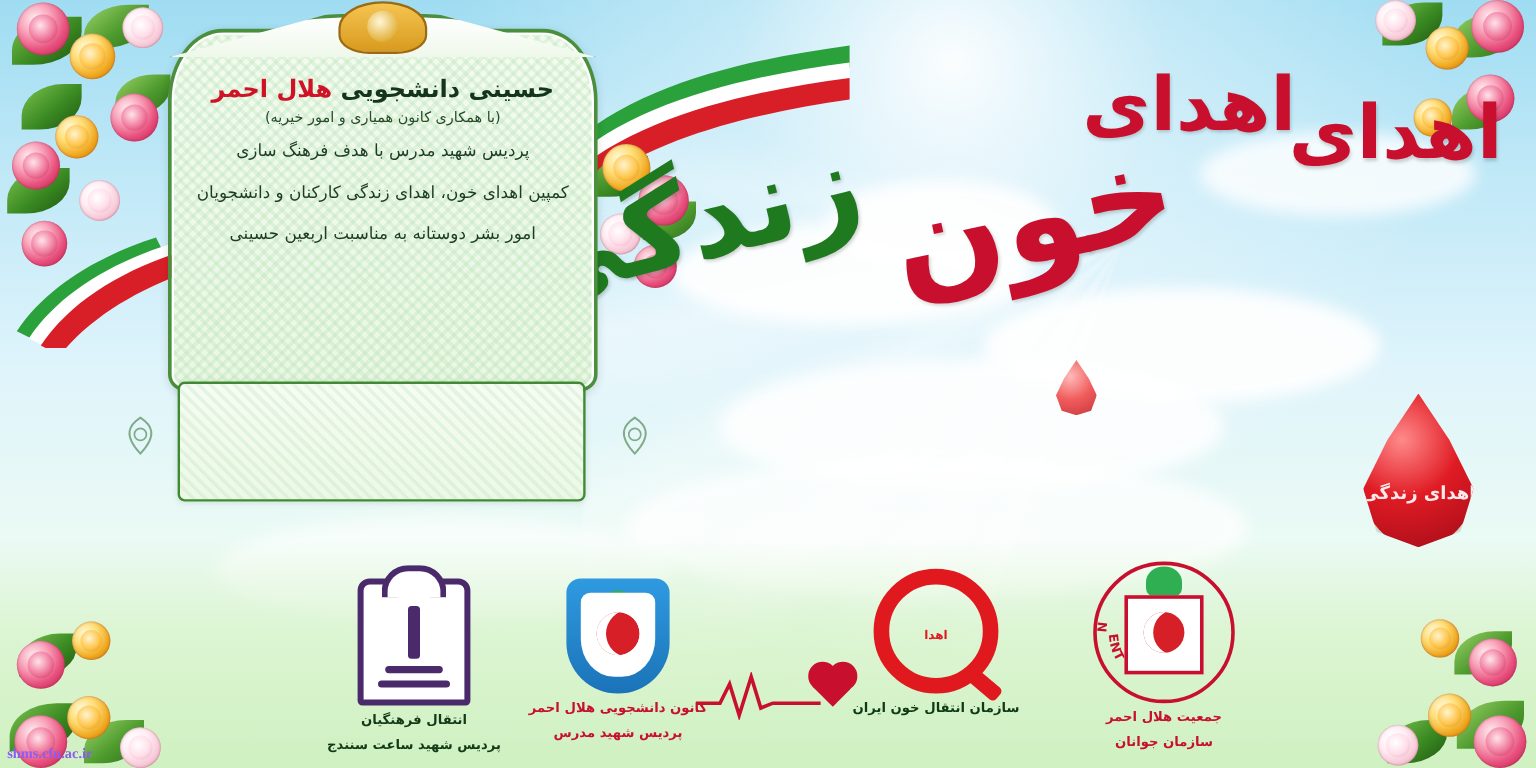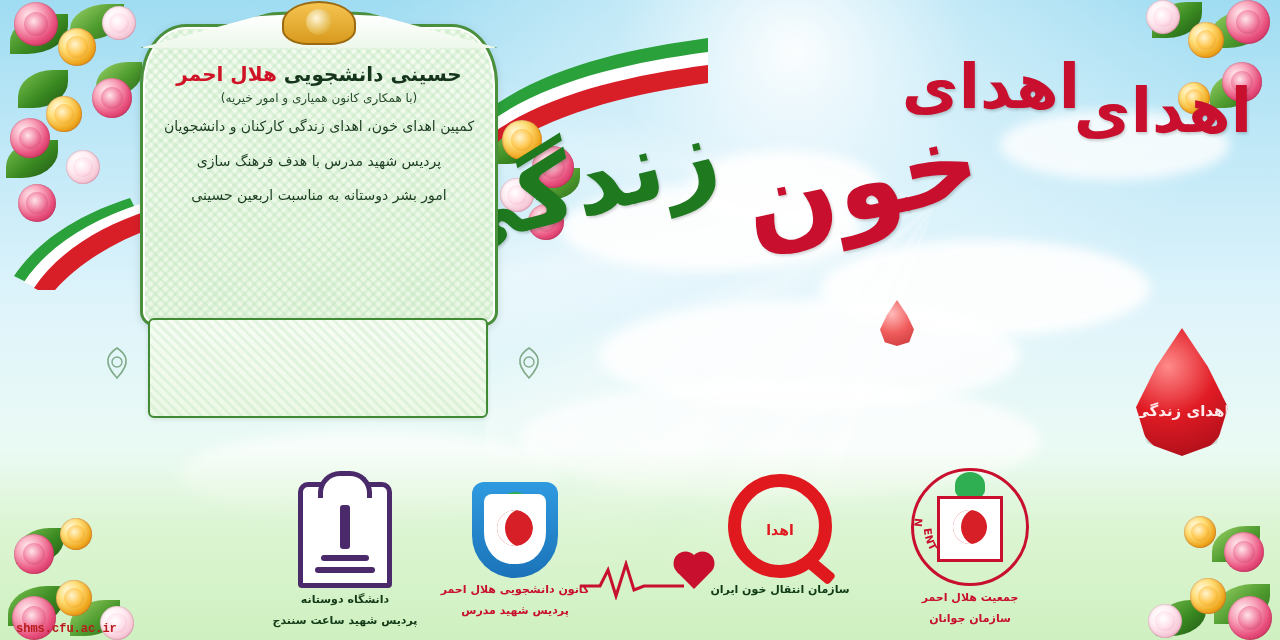--- a/index.html
+++ b/index.html
@@ -212,21 +212,21 @@
   }
   .mark-blood .ringo{
     position:absolute;inset:0;border:13px solid #e0191f;border-radius:50%;
   }
   .mark-blood .tail{
     position:absolute;right:-4px;bottom:2px;width:34px;height:13px;background:#e0191f;
     transform:rotate(40deg);border-radius:4px;
   }
   .mark-blood .word{
     position:absolute;left:50%;top:54%;transform:translate(-50%,-50%);
-    color:#e0191f;font-size:14px;font-weight:bold;
+    color:#e0191f;font-size:10px;font-weight:bold;
   }
 
   
   .mark-youth{
     width:118px;height:118px;margin:0 auto;position:relative;
   }
   .mark-youth .outer{
     position:absolute;inset:0;border:3px solid #c8102e;border-radius:50%;
   }
   .mark-youth .square{
@@ -254,22 +254,22 @@
     position:absolute;right:4px;top:6px;width:24px;height:24px;background:#c8102e;
     transform:rotate(-45deg);border-radius:0 0 4px 0;
   }
   .mark-ekg .hrt::before,.mark-ekg .hrt::after{
     content:"";position:absolute;width:24px;height:24px;background:#c8102e;border-radius:50%;
   }
   .mark-ekg .hrt::before{top:-12px;left:0;}
   .mark-ekg .hrt::after{top:0;left:12px;}
 
   .watermark{
-    position:absolute;left:16px;bottom:4px;color:#b91c1c;font-size:12px;font-weight:bold;
-    font-family:Liberation Mono, monospace;
+    position:absolute;left:6px;bottom:4px;color:#8b5cf6;font-size:12px;font-weight:bold;
+    font-family:Liberation Serif, serif;
   }
   .sidetext{
     position:absolute;left:14px;top:330px;writing-mode:vertical-rl;
     color:#2e4a2f;font-size:11px;opacity:.85;
   }
 </style>
 </head>
 <body>
 
 <div id="poster">
@@ -369,22 +369,22 @@
   </div>
 
   <div class="card">
     <div class="crown"></div>
     <div class="card-inner">
       <div class="t-title">
         <span>حسینی دانشجویی</span>
         <span class="red">هلال احمر</span>
       </div>
       <div class="t-sub">(با همکاری کانون همیاری و امور خیریه)</div>
+      <div class="t-line sp">پردیس شهید مدرس با هدف فرهنگ سازی</div>
       <div class="t-line sp">کمپین اهدای خون، اهدای زندگی کارکنان و دانشجویان</div>
-      <div class="t-line sp">پردیس شهید مدرس با هدف فرهنگ سازی</div>
       <div class="t-line sp">امور بشر دوستانه به مناسبت اربعین حسینی</div>
     </div>
   </div>
 
   <div class="orn left">
     <svg viewBox="0 0 34 34" width="34" height="34">
       <path d="M17 2 C26 8 32 16 17 32 C2 16 8 8 17 2 Z" fill="none" stroke="#2f6d2f" stroke-width="1.6"></path>
       <circle cx="17" cy="16" r="5" fill="none" stroke="#2f6d2f" stroke-width="1.4"></circle>
     </svg>
   </div>
@@ -401,21 +401,21 @@
   <div class="sidetext"></div>
 
   <div class="logos">
 
     <div class="logo" style="left:270px;top:14px;width:150px;">
       <div class="mark-farhangian">
         <div class="pen"></div>
         <div class="bookline b2"></div>
         <div class="bookline"></div>
       </div>
-      <div class="cap">دانشگاه دوستانه</div>
+      <div class="cap">انتقال فرهنگیان</div>
       <div class="cap">پردیس شهید ساعت سنندج</div>
     </div>
 
     <div class="logo" style="left:435px;top:14px;width:160px;">
       <div class="mark-helal">
         <div class="shield"></div>
         <div class="grn"></div>
         <div class="inner"></div>
         <div class="cres"></div>
       </div>

